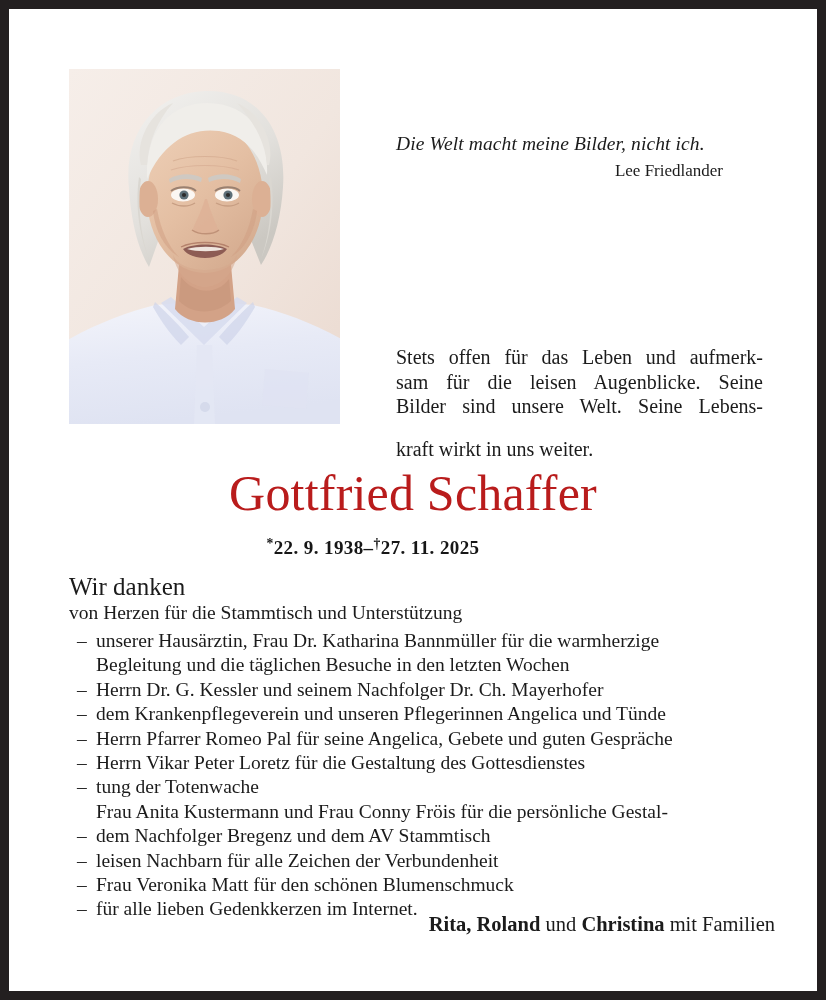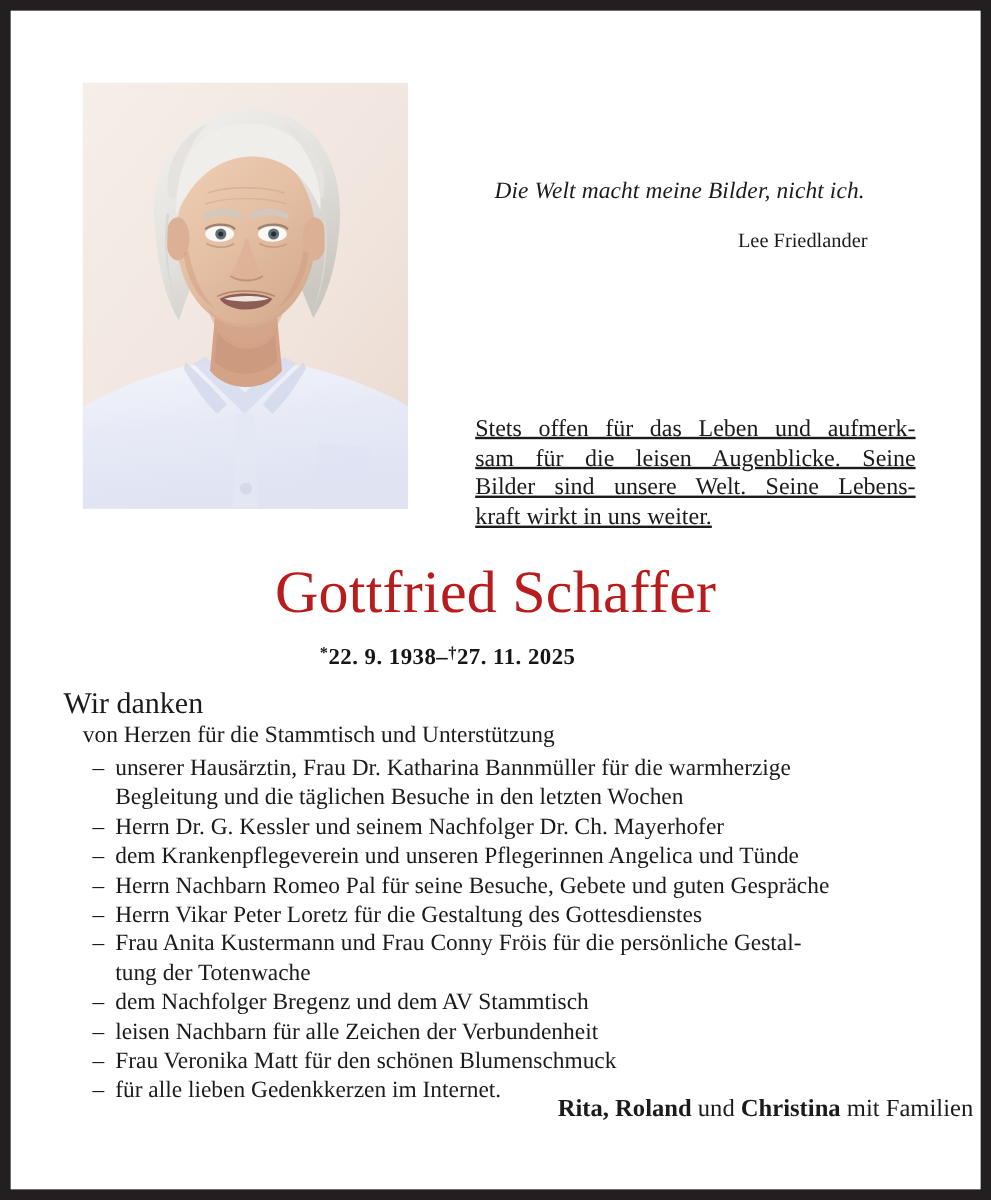--- a/index.html
+++ b/index.html
@@ -51,49 +51,49 @@
     left: 387px;
     top: 122px;
     width: 345px;
   }
   .quote-text {
     font-style: italic;
     font-size: 19.5px;
     line-height: 26px;
     letter-spacing: 0.1px;
     text-align: left;
-    margin: 16px;
+    margin: 0;
     white-space: nowrap;
   }
   .quote-attrib {
     font-size: 17px;
     line-height: 24px;
     text-align: right;
     margin: 2px 18px 0 0;
   }
 
   
   .memorial {
     position: absolute;
     left: 387px;
     top: 336px;
     width: 367px;
     font-size: 20px;
     line-height: 24.5px;
-    text-decoration: underline;
   }
   .memorial .ln {
     display: block;
     text-align: justify;
     text-align-last: justify;
     white-space: nowrap;
   }
   .memorial .ln.last {
     text-align: left;
     text-align-last: left;
+    margin-top: 18px;
   }
 
   
   .name {
     position: absolute;
     left: 0;
     top: 455px;
     width: 808px;
     text-align: center;
     font-size: 50px;
@@ -116,21 +116,21 @@
   }
   .dates sup {
     font-size: 0.72em;
     vertical-align: 0.42em;
     font-weight: 700;
   }
 
   
   .thanks-head {
     position: absolute;
-    left: 44px;
+    left: 60px;
     top: 563px;
     font-size: 25px;
     line-height: 30px;
   }
   .thanks-sub {
     position: absolute;
     left: 60px;
     top: 591px;
     font-size: 19.5px;
     line-height: 26px;
@@ -165,21 +165,20 @@
 
   
   .signature {
     position: absolute;
     left: 0;
     top: 902px;
     width: 766px;
     text-align: right;
     font-size: 20.5px;
     line-height: 26px;
-    padding-left: 36px;
   }
   .signature b { font-weight: 700; }
 </style>
 </head>
 <body>
 
 <div class="notice">
   <div class="sheet">
 
     <div class="portrait">
@@ -298,30 +297,30 @@
       <li>
         <span class="dash">–</span>
         <span class="l">Herrn Dr. G. Kessler und seinem Nachfolger Dr. Ch. Mayerhofer</span>
       </li>
       <li>
         <span class="dash">–</span>
         <span class="l">dem Krankenpflegeverein und unseren Pflegerinnen Angelica und Tünde</span>
       </li>
       <li>
         <span class="dash">–</span>
-        <span class="l">Herrn Nachbarn Romeo Pal für seine Besuche, Gebete und guten Gespräche</span>
+        <span class="l">Herrn Pfarrer Romeo Pal für seine Angelica, Gebete und guten Gespräche</span>
       </li>
       <li>
         <span class="dash">–</span>
         <span class="l">Herrn Vikar Peter Loretz für die Gestaltung des Gottesdienstes</span>
       </li>
       <li>
         <span class="dash">–</span>
+        <span class="l">tung der Totenwache</span>
         <span class="l">Frau Anita Kustermann und Frau Conny Fröis für die persönliche Gestal-</span>
-        <span class="l">tung der Totenwache</span>
       </li>
       <li>
         <span class="dash">–</span>
         <span class="l">dem Nachfolger Bregenz und dem AV Stammtisch</span>
       </li>
       <li>
         <span class="dash">–</span>
         <span class="l">leisen Nachbarn für alle Zeichen der Verbundenheit</span>
       </li>
       <li>

